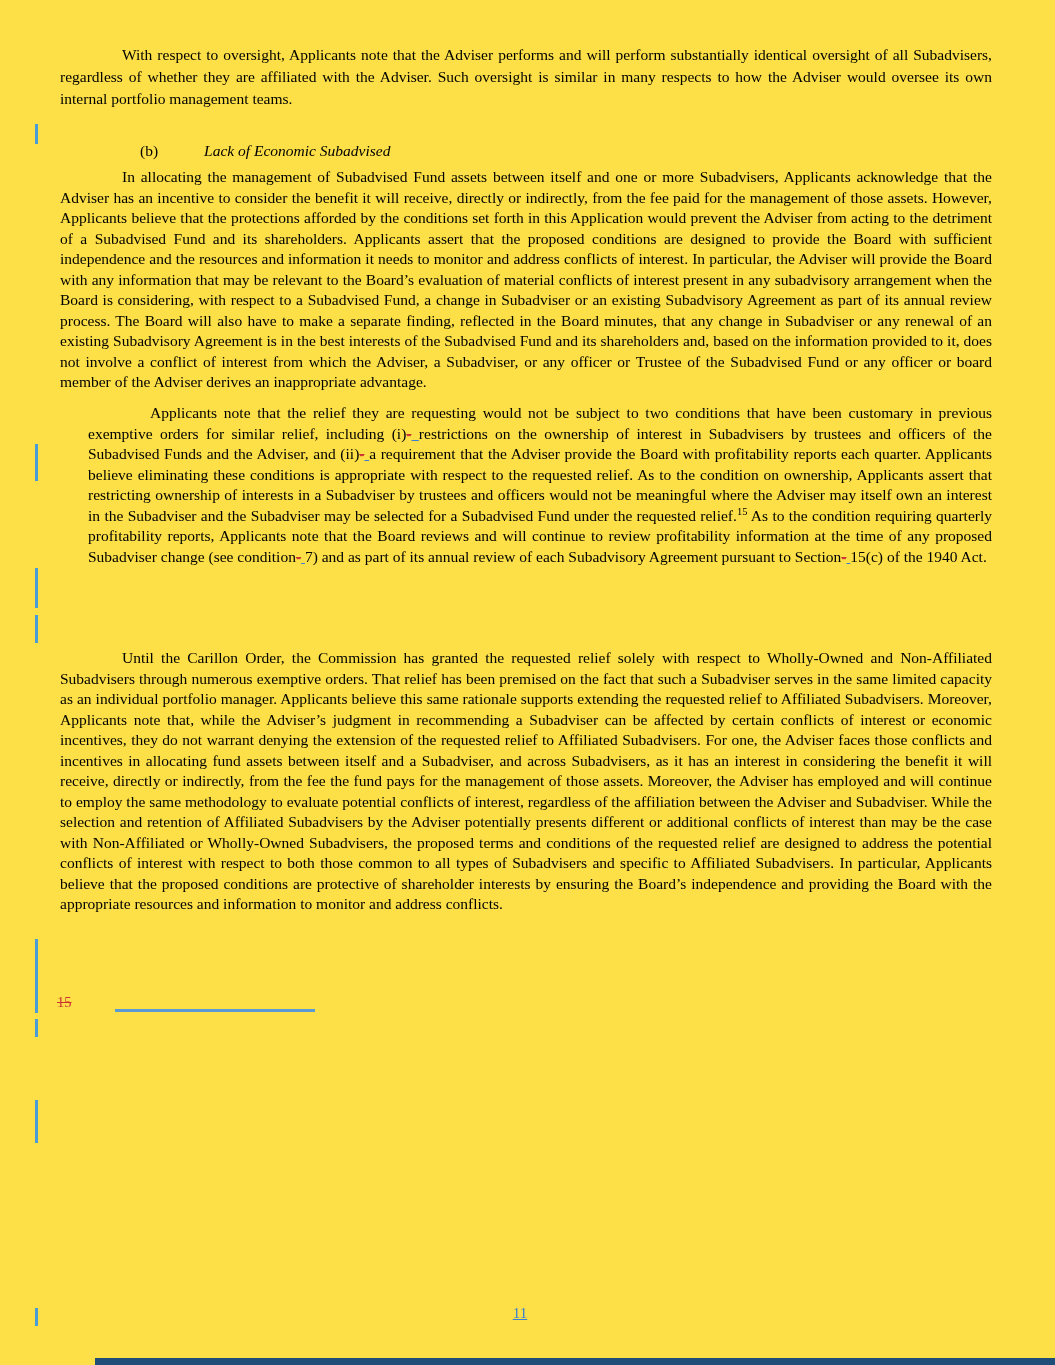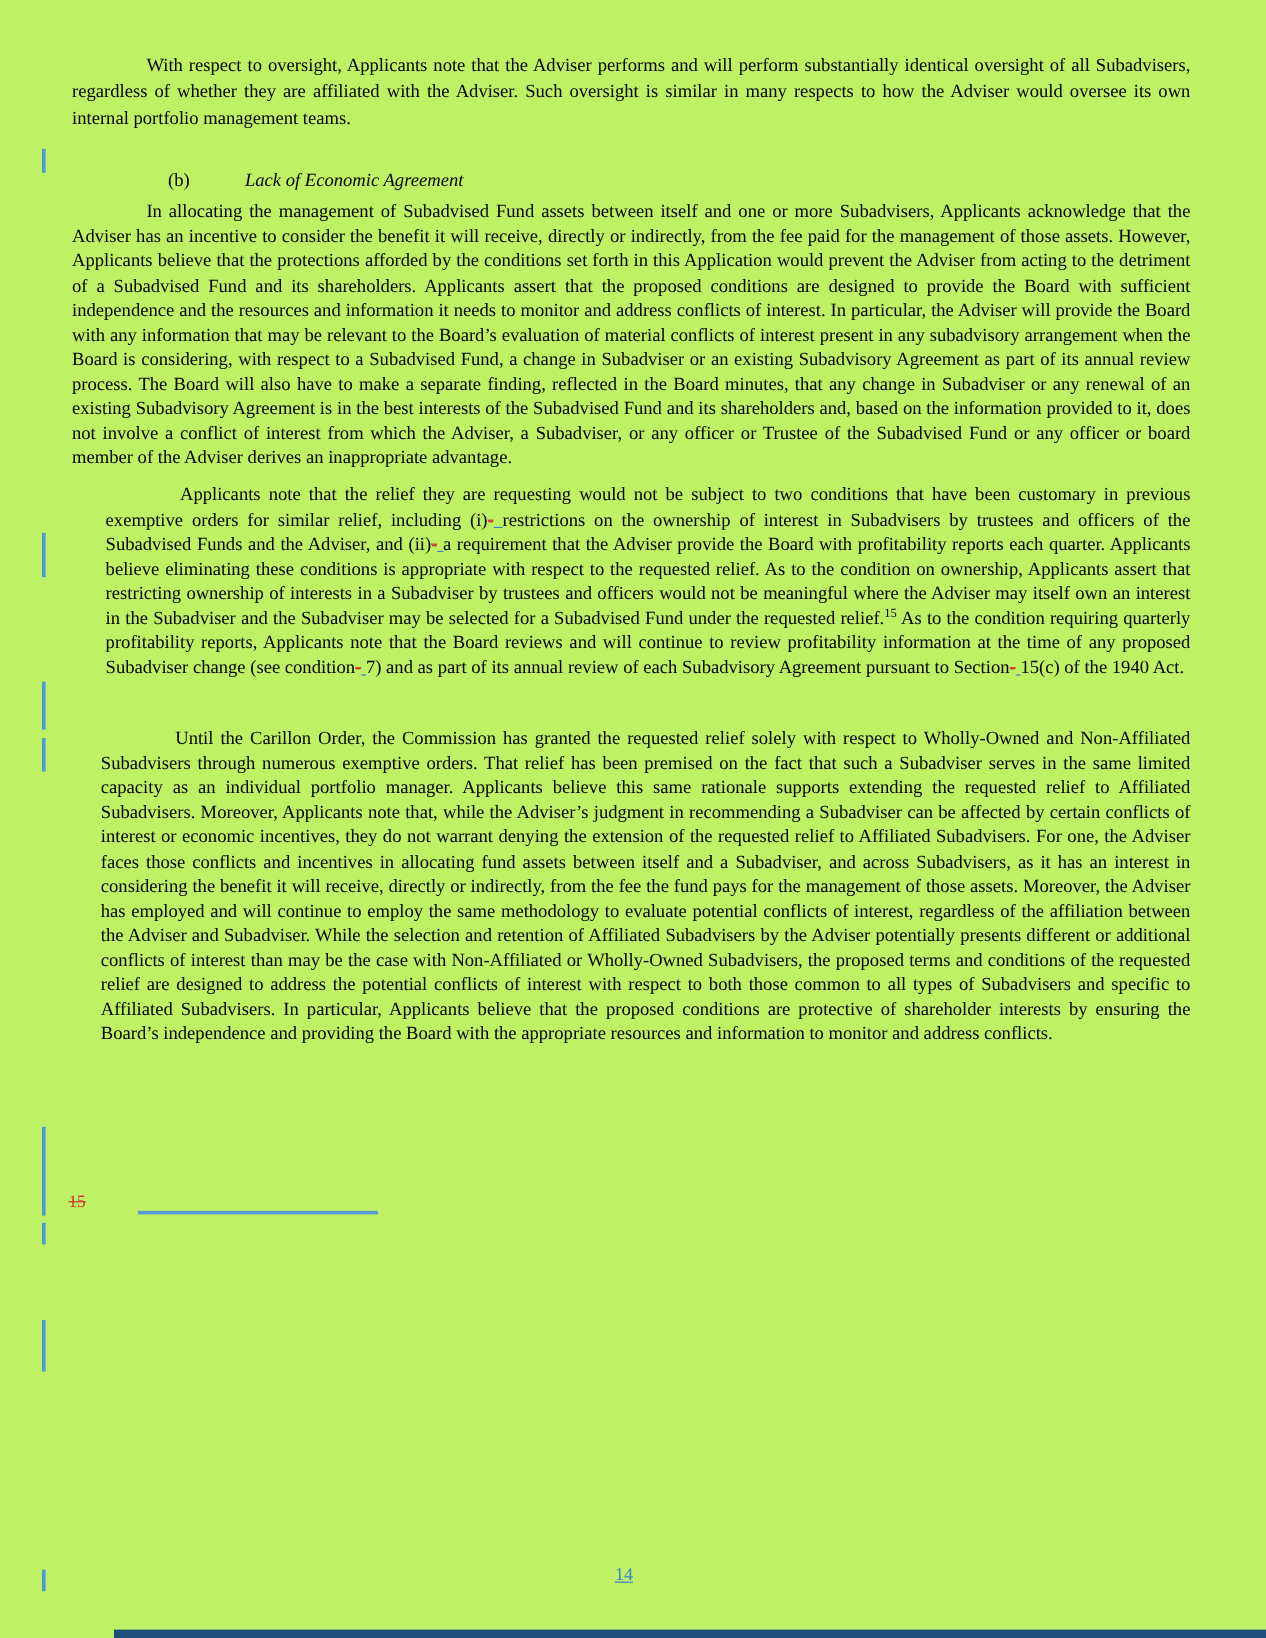--- a/index.html
+++ b/index.html
@@ -1,35 +1,35 @@
 <!DOCTYPE html>
 <html style="--change-bar: #4a9cd6; --deleted-red: #cc3333; --inserted-blue: #3a7fd0; --separator-blue: #5b9bd5; --bottom-bar: #1f4e79;"><head>
 <meta charset="utf-8">
 <style>
   html,body { margin:0; padding:0; background:#ffffff; }
   .page {
     position:relative;
     width:1055px; height:1365px;
-    background:#bef264;
+    background:#fde047;
     font-family:"Liberation Serif", serif;
     color:#000000;
     overflow:hidden;
   }
   .body-para {
     position:absolute; left:60px; right:63px;
     margin:0;
     text-align:justify;
     font-size:15.5px;
     line-height:20.5px;
     text-indent:62px;
   }
   #para1 { top:44px; line-height:22px; }
   #para2 { top:167px;font-family:Liberation Serif, serif; }
   #para3 { top:403px;margin-left:28px; }
-  #para4 { top:606px;margin-left:24px; }
+  #para4 { top:648px; }
   .section-heading {
     position:absolute; top:142px; left:140px;
     font-size:15.5px; margin:0;
   }
   .section-heading .title { font-style:italic; margin-left:46px; }
   .del  { color:var(--deleted-red); text-decoration:line-through; }
   .ins  { color:var(--inserted-blue); text-decoration:underline; }
   .sup  { vertical-align:super; font-size:10.5px; line-height:0; }
   .change-bar {
     position:absolute; left:35px; width:3px;
@@ -75,30 +75,30 @@
   <div class="change-bar" style="top:444px;height:37px;"></div>
   <div class="change-bar" style="top:568px;height:40px;"></div>
   <div class="change-bar" style="top:615px;height:28px;"></div>
   <div class="change-bar" style="top:939px;height:74px;"></div>
   <div class="change-bar" style="top:1019px;height:18px;"></div>
   <div class="change-bar" style="top:1100px;height:43px;"></div>
   <div class="change-bar" style="top:1308px;height:18px;"></div>
 
   <p class="body-para" id="para1">With respect to oversight, Applicants note that the Adviser performs and will perform substantially identical oversight of all Subadvisers, regardless of whether they are affiliated with the Adviser. Such oversight is similar in many respects to how the Adviser would oversee its own internal portfolio management teams.</p>
 
-  <p class="section-heading"><span>(b)</span><span class="title">Lack of Economic Agreement</span></p>
+  <p class="section-heading"><span>(b)</span><span class="title">Lack of Economic Subadvised</span></p>
 
   <p class="body-para" id="para2">In allocating the management of Subadvised Fund assets between itself and one or more Subadvisers, Applicants acknowledge that the Adviser has an incentive to consider the benefit it will receive, directly or indirectly, from the fee paid for the management of those assets. However, Applicants believe that the protections afforded by the conditions set forth in this Application would prevent the Adviser from acting to the detriment of a Subadvised Fund and its shareholders. Applicants assert that the proposed conditions are designed to provide the Board with sufficient independence and the resources and information it needs to monitor and address conflicts of interest. In particular, the Adviser will provide the Board with any information that may be relevant to the Board’s evaluation of material conflicts of interest present in any subadvisory arrangement when the Board is considering, with respect to a Subadvised Fund, a change in Subadviser or an existing Subadvisory Agreement as part of its annual review process. The Board will also have to make a separate finding, reflected in the Board minutes, that any change in Subadviser or any renewal of an existing Subadvisory Agreement is in the best interests of the Subadvised Fund and its shareholders and, based on the information provided to it, does not involve a conflict of interest from which the Adviser, a Subadviser, or any officer or Trustee of the Subadvised Fund or any officer or board member of the Adviser derives an inappropriate advantage.</p>
 
   <p class="body-para" id="para3"><span>Applicants note that the relief they are requesting would not be subject to two conditions that have been customary in previous exemptive orders for similar relief, including (i)</span><span class="del">-</span><span class="ins">&nbsp;</span><span>restrictions on the ownership of interest in Subadvisers by trustees and officers of the Subadvised Funds and the Adviser, and (ii)</span><span class="del">-</span><span class="ins">&nbsp;</span><span>a requirement that the Adviser provide the Board with profitability reports each quarter. Applicants believe eliminating these conditions is appropriate with respect to the requested relief. As to the condition on ownership, Applicants assert that restricting ownership of interests in a Subadviser by trustees and officers would not be meaningful where the Adviser may itself own an interest in the Subadviser and the Subadviser may be selected for a Subadvised Fund under the requested relief.</span><span class="sup">15</span><span> As to the condition requiring quarterly profitability reports, Applicants note that the Board reviews and will continue to review profitability information at the time of any proposed Subadviser change (see condition</span><span class="del">-</span><span class="ins">&nbsp;</span><span>7) and as part of its annual review of each Subadvisory Agreement pursuant to Section</span><span class="del">-</span><span class="ins">&nbsp;</span><span>15(c) of the 1940 Act.</span></p>
 
   <p class="body-para" id="para4">Until the Carillon Order, the Commission has granted the requested relief solely with respect to Wholly-Owned and Non-Affiliated Subadvisers through numerous exemptive orders. That relief has been premised on the fact that such a Subadviser serves in the same limited capacity as an individual portfolio manager. Applicants believe this same rationale supports extending the requested relief to Affiliated Subadvisers. Moreover, Applicants note that, while the Adviser’s judgment in recommending a Subadviser can be affected by certain conflicts of interest or economic incentives, they do not warrant denying the extension of the requested relief to Affiliated Subadvisers. For one, the Adviser faces those conflicts and incentives in allocating fund assets between itself and a Subadviser, and across Subadvisers, as it has an interest in considering the benefit it will receive, directly or indirectly, from the fee the fund pays for the management of those assets. Moreover, the Adviser has employed and will continue to employ the same methodology to evaluate potential conflicts of interest, regardless of the affiliation between the Adviser and Subadviser. While the selection and retention of Affiliated Subadvisers by the Adviser potentially presents different or additional conflicts of interest than may be the case with Non-Affiliated or Wholly-Owned Subadvisers, the proposed terms and conditions of the requested relief are designed to address the potential conflicts of interest with respect to both those common to all types of Subadvisers and specific to Affiliated Subadvisers. In particular, Applicants believe that the proposed conditions are protective of shareholder interests by ensuring the Board’s independence and providing the Board with the appropriate resources and information to monitor and address conflicts.</p>
 
   <span class="fn-del">15</span>
 
   <div class="fn-sep"></div>
 
 
-  <p class="page-number-row"><span class="pagelink">14</span></p>
+  <p class="page-number-row"><span class="pagelink">11</span></p>
 
   <div class="bottom-bar"></div>
 
 </div>
 
 </body></html>

